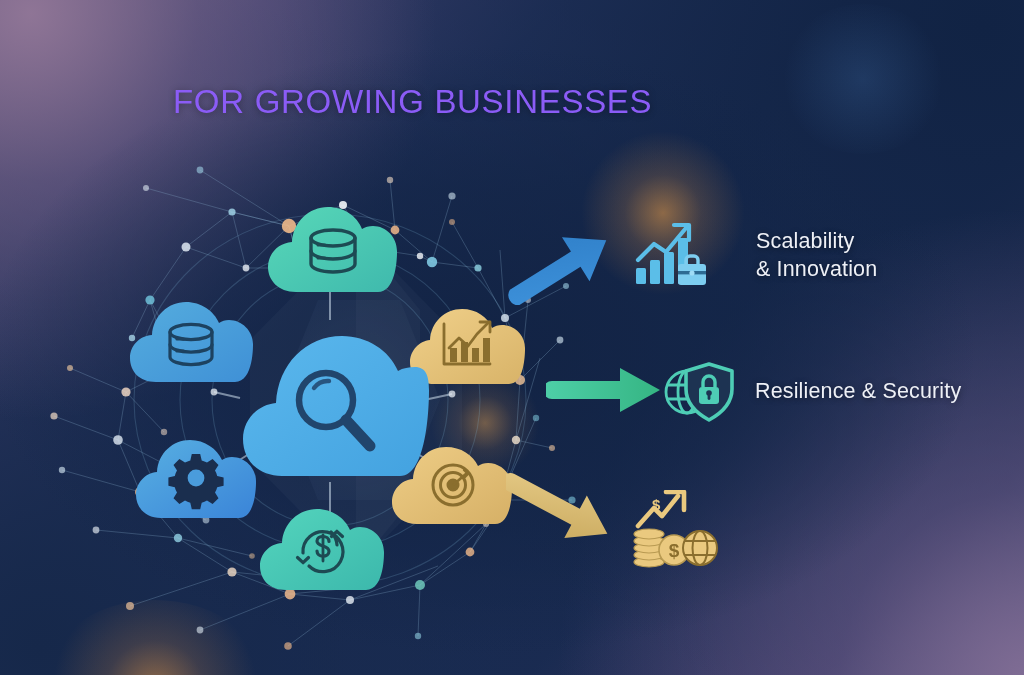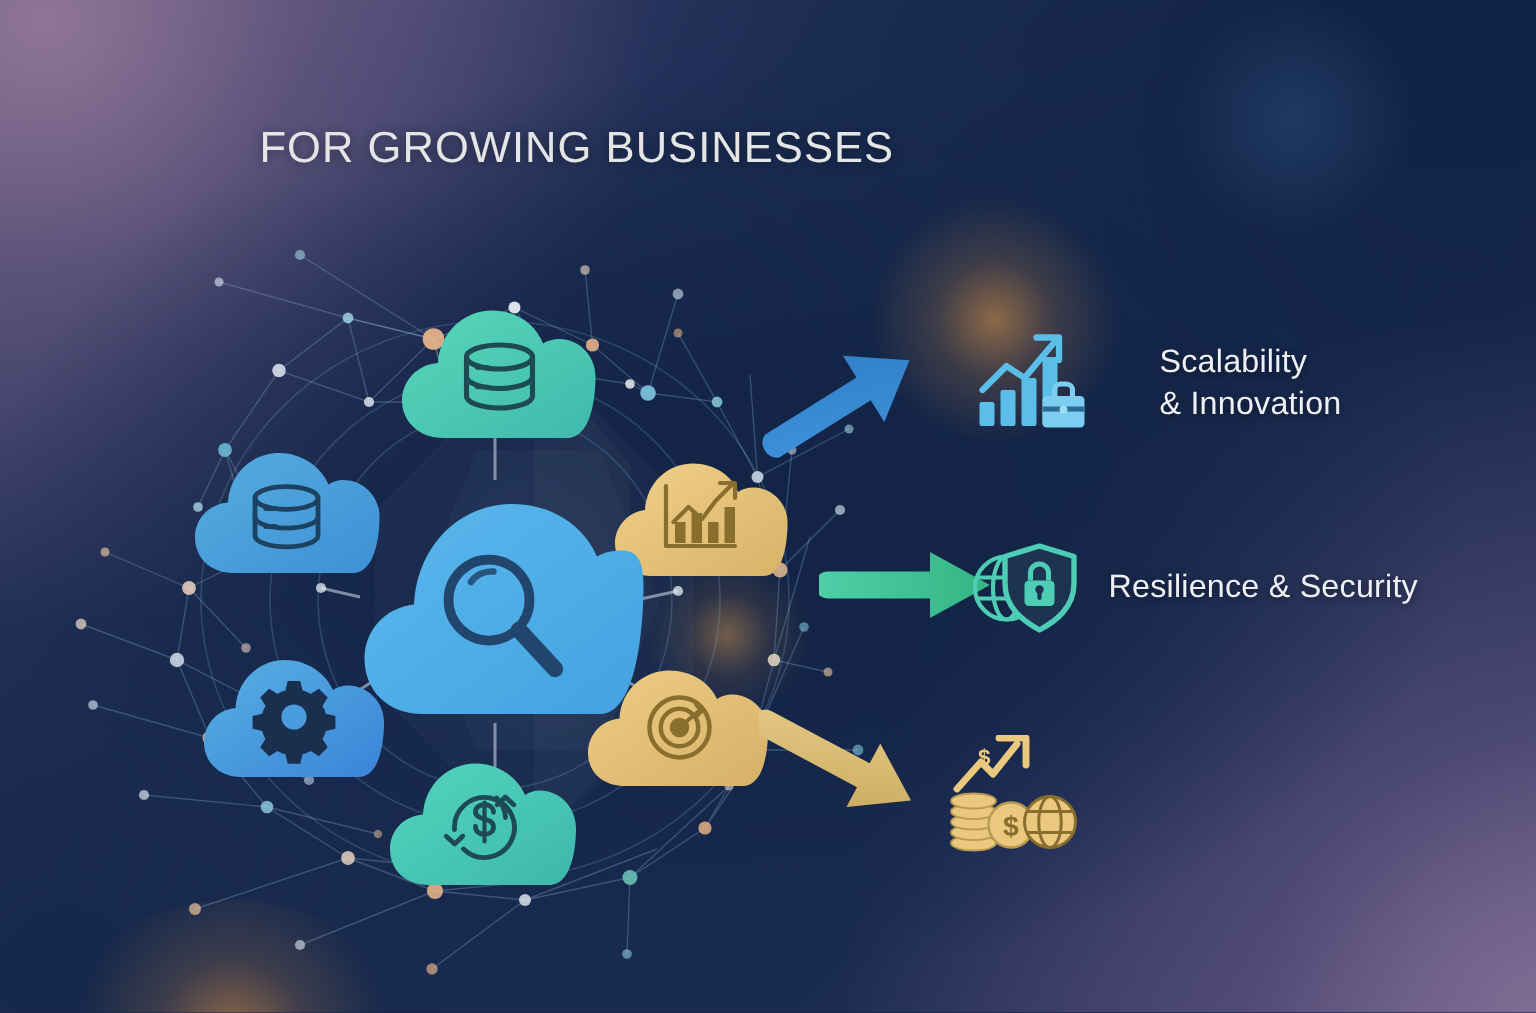--- a/index.html
+++ b/index.html
@@ -39,21 +39,21 @@
   .arrow{ position:absolute; }
 
   
   #title-block{ position:absolute; left:88px; top:72px; }
   #main-title{
     font-size:45px; font-weight:bold; color:#fdfdfe; letter-spacing:-0.2px;
     line-height:1.02; text-shadow:0 2px 10px rgba(0,0,0,.42);
   }
   #sub-title{
     margin-top:11px; margin-left:85px;
-    font-size:29px; font-weight:400; color:#e5e5e5; letter-spacing:.7px;
+    font-size:33px; font-weight:400; color:#8b5cf6; letter-spacing:.7px;
     text-shadow:0 1px 7px rgba(0,0,0,.38);
   }
 
   
   .benefit{ position:absolute; display:flex; align-items:center; gap:15px; }
   .benefit .bicon{ flex:0 0 auto; display:block; }
   .benefit .btext{
     font-size:21.5px; color:#eef0f6; line-height:1.32; letter-spacing:.15px;
     text-shadow:0 1px 6px rgba(0,0,0,.45); white-space:pre-line;
   }
@@ -370,42 +370,42 @@
       <g transform="rotate(28 10 14)">
         <path d="M4 6 h74 v-15 l36 24 l-36 24 v-15 h-74 a9 9 0 0 1 0 -18 Z" fill="url(#aGold)"></path>
       </g>
     </svg>
   </div>
 
   <div id="title-block">
     <div id="sub-title">FOR GROWING BUSINESSES</div>
   </div>
 
-  <div class="benefit" style="left:651px;top:222px;gap:48px;">
+  <div class="benefit" style="left:634px;top:222px;gap:48px;">
     <svg class="bicon" width="74" height="66" viewBox="0 0 74 66">
       <g fill="#5bbee8">
         <rect x="2" y="46" width="10" height="16" rx="1.5"></rect>
         <rect x="16" y="38" width="10" height="24" rx="1.5"></rect>
         <rect x="30" y="30" width="10" height="32" rx="1.5"></rect>
         <rect x="44" y="16" width="10" height="46" rx="1.5"></rect>
       </g>
       <path d="M4 38 L20 22 L32 30 L52 6" stroke="#5bbee8" stroke-width="4.2" fill="none" stroke-linecap="round" stroke-linejoin="round"></path>
       <path d="M40 3 h15 v15" stroke="#5bbee8" stroke-width="4.2" fill="none" stroke-linecap="round" stroke-linejoin="round"></path>
       <g>
         <rect x="44" y="42" width="28" height="21" rx="3" fill="#7dcdf0"></rect>
         <path d="M52 42 v-4 a4 4 0 0 1 4 -4 h4 a4 4 0 0 1 4 4 v4" fill="none" stroke="#7dcdf0" stroke-width="3.4"></path>
         <rect x="44" y="49" width="28" height="3.4" fill="#2d6b93"></rect>
         <circle cx="58" cy="51" r="2.6" fill="#9fdcf6"></circle>
       </g>
     </svg>
     <div class="btext">Scalability
 &amp; Innovation</div>
   </div>
 
-  <div class="benefit" style="left:646px;top:358px;">
+  <div class="benefit" style="left:662px;top:358px;">
     <svg class="bicon" width="78" height="66" viewBox="0 0 78 66">
       <g stroke="#4ecdb5" fill="none" stroke-width="2.8">
         <circle cx="25" cy="34" r="21"></circle>
         <ellipse cx="25" cy="34" rx="9" ry="21"></ellipse>
         <path d="M5 27 h40 M5 41 h40"></path>
       </g>
       <path d="M47 6 L70 13 v18 c0 16 -12 25 -23 31 c-11 -6 -23 -15 -23 -31 V13 Z" fill="#1d3352" stroke="#4ecdb5" stroke-width="3.6" stroke-linejoin="round"></path>
       <g fill="#4ecdb5">
         <rect x="37" y="29" width="20" height="17" rx="3"></rect>
         <path d="M41 29 v-5 a6 6 0 0 1 12 0 v5" fill="none" stroke="#4ecdb5" stroke-width="3.4"></path>

